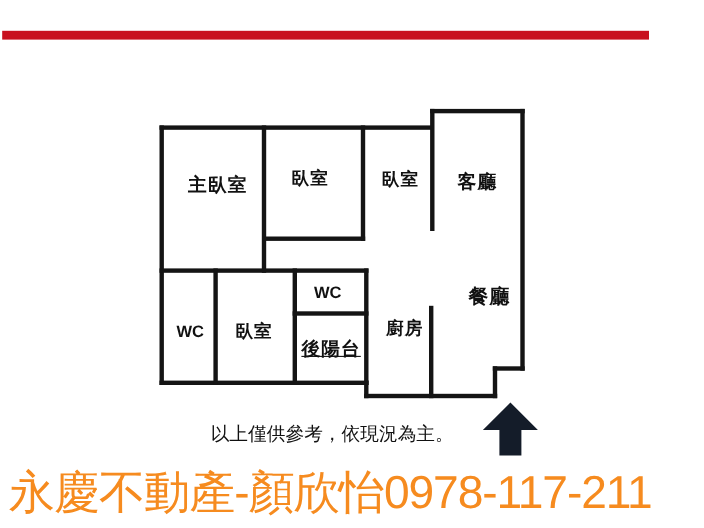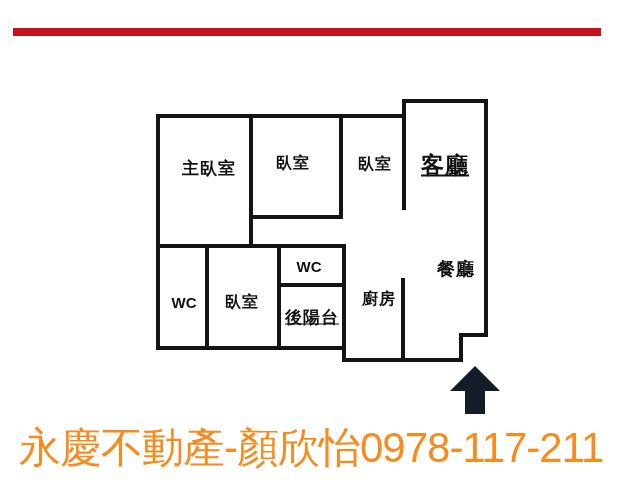--- a/index.html
+++ b/index.html
@@ -1,20 +1,20 @@
 <!DOCTYPE html>
 <html><head>
 <meta charset="utf-8">
 <style>
   html,body{margin:0;padding:0;}
   body{
     width:640px;height:480px;background:#ffffff;position:relative;overflow:hidden;
     font-family:"Liberation Sans","DejaVu Sans",sans-serif;
   }
-  .canvas{position:absolute;left:13px;top:0;width:512px;height:480px;background:#ffffff;}
+  .canvas{position:absolute;left:2px;top:0;width:512px;height:480px;background:#ffffff;}
   .top-bar{
     position:absolute;left:0;top:28px;width:588px;height:8px;background:#c8101e;
   }
   .wall{position:absolute;background:#141414;}
   .room-label{
     position:absolute;transform:translate(-50%,-50%);
     color:#111;font-weight:600;white-space:nowrap;letter-spacing:1px;
   }
   .caption{
     position:absolute;left:140px;top:383px;width:320px;text-align:center;
@@ -53,29 +53,30 @@
     <div class="wall" style="left:143px;top:244px;width:190px;height:4px;"></div>
     <div class="wall" style="left:192px;top:244px;width:4px;height:106px;"></div>
     <div class="wall" style="left:264px;top:244px;width:4px;height:106px;"></div>
     <div class="wall" style="left:264px;top:283px;width:69px;height:4px;"></div>
     <div class="wall" style="left:329px;top:244px;width:4px;height:106px;"></div>
     <div class="wall" style="left:388px;top:278px;width:4px;height:84px;"></div>
 
     <div class="room-label" style="left:196px;top:168px;font-size:17px;">主臥室</div>
     <div class="room-label" style="left:280px;top:163px;font-size:16px;">臥室</div>
     <div class="room-label" style="left:362px;top:164px;font-size:16px;">臥室</div>
-    <div class="room-label" style="left:432px;top:165px;font-size:23px;text-decoration:underline;">客廳</div>
+    <div class="room-label" style="left:432px;top:165px;font-size:17px;">客廳</div>
     <div class="room-label" style="left:443px;top:257px;font-size:18px;margin-top:12px;">餐廳</div>
     <div class="room-label" style="left:296px;top:266px;font-size:15px;font-weight:bold;letter-spacing:0;">WC</div>
     <div class="room-label" style="left:299px;top:317px;font-size:17px;text-decoration:underline;">後陽台</div>
     <div class="room-label" style="left:171px;top:302px;font-size:15px;font-weight:bold;letter-spacing:0;">WC</div>
     <div class="room-label" style="left:229px;top:302px;font-size:16px;">臥室</div>
     <div class="room-label" style="left:366px;top:299px;font-size:16px;">廚房</div>
 
     <svg class="arrow" width="52" height="52" viewBox="0 0 52 52">
       <polygon points="26,2 51,27 36,27 36,50 16,50 16,27 1,27" fill="#141c29"></polygon>
     </svg>
   </div>
 
+  <div class="caption">以上僅供參考，依現況為主。</div>
 
   <div class="contact">永慶不動產-顏欣怡0978-117-211</div>
 
 </div>
 
 </body></html>

